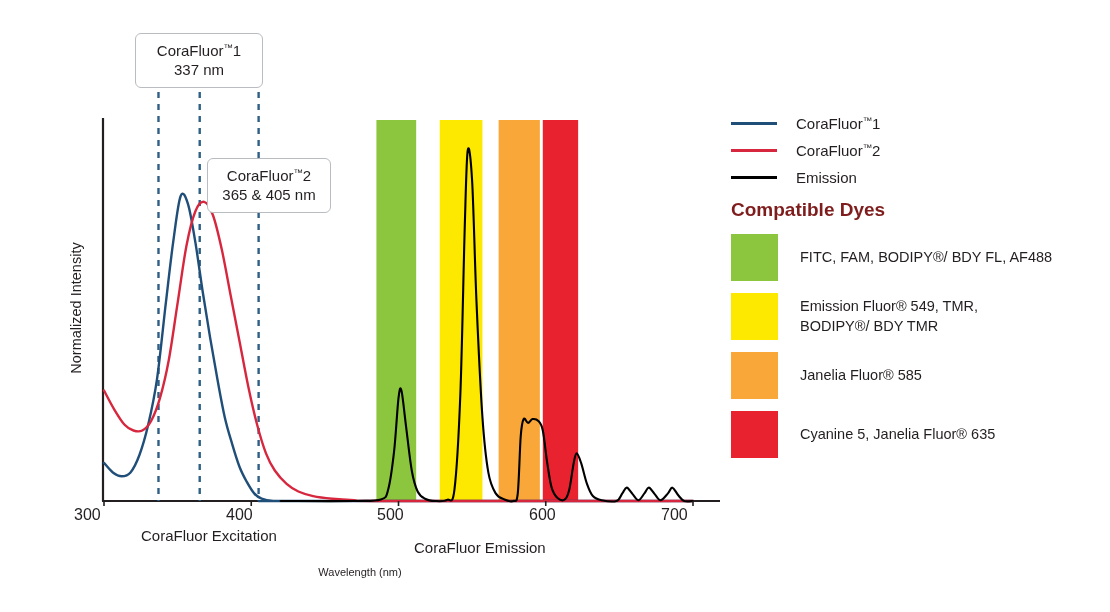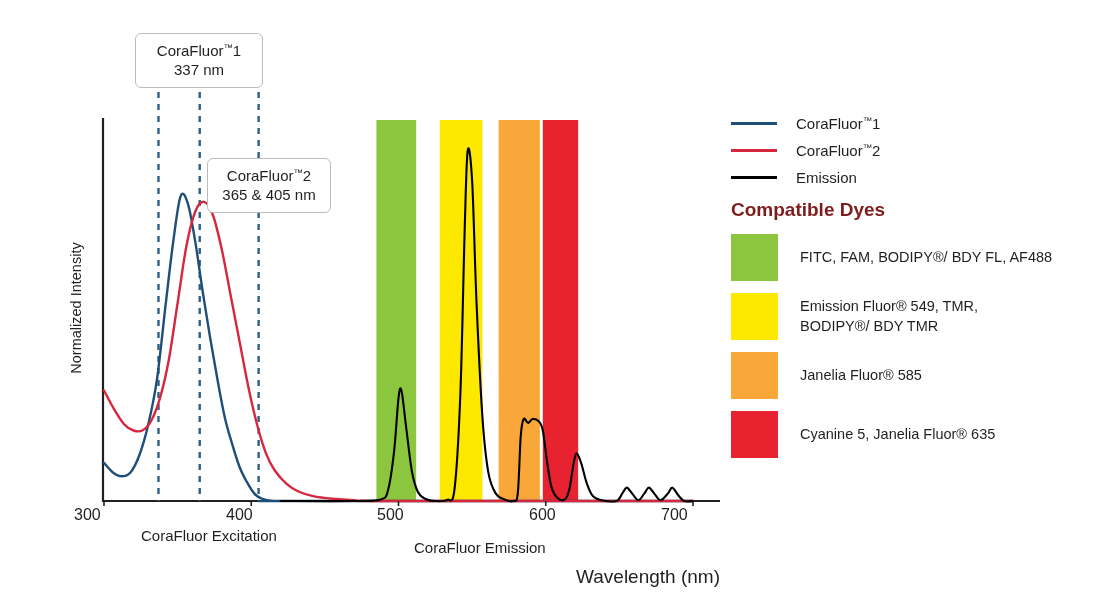--- a/index.html
+++ b/index.html
@@ -61,22 +61,22 @@
     font-size: 15px;
     color: #231f20;
     text-align: center;
     white-space: nowrap;
   }
   #xlabel {
     position: absolute;
     left: 0;
     top: 566px;
     width: 720px;
-    text-align: right;
-    font-size: 19px;
+    text-align: center;
+    font-size: 11px;
     color: #231f20;
   }
   #ylabel {
     position: absolute;
     left: -24px;
     top: 300px;
     width: 200px;
     text-align: center;
     font-size: 14.5px;
     color: #231f20;

